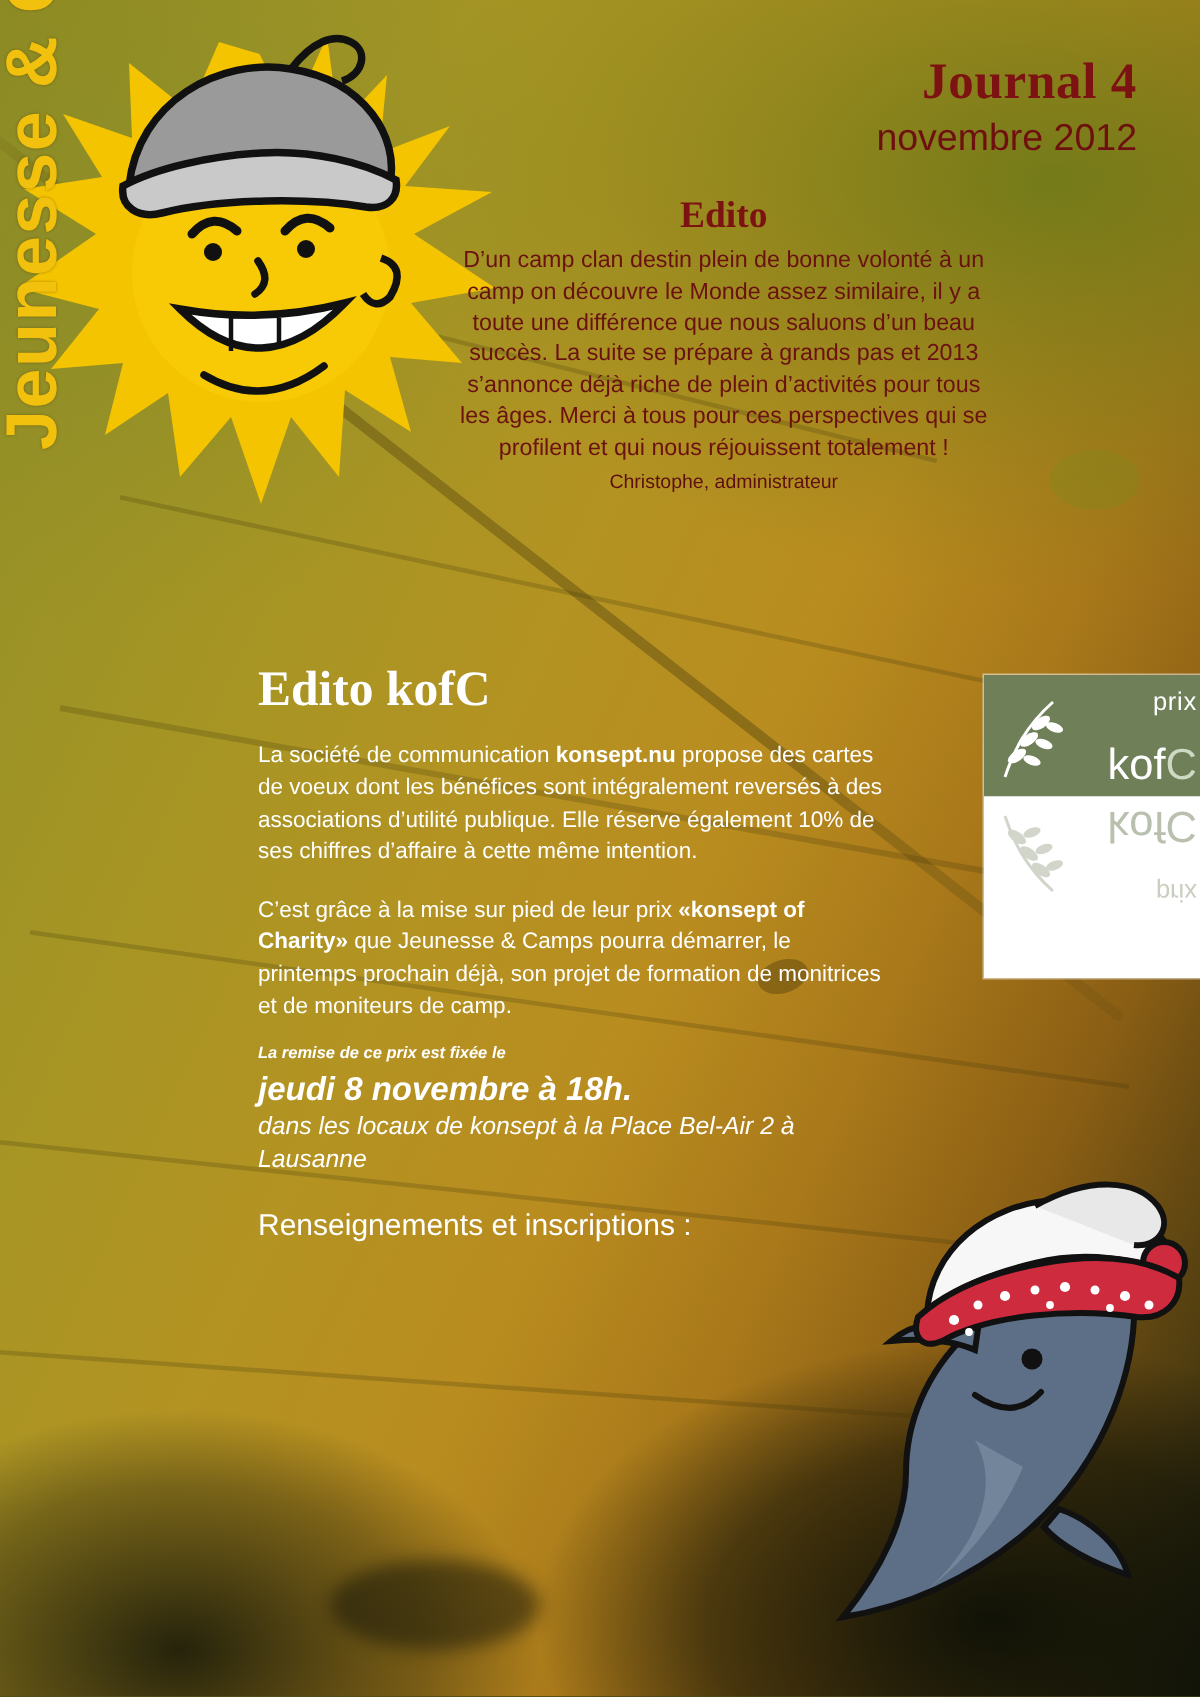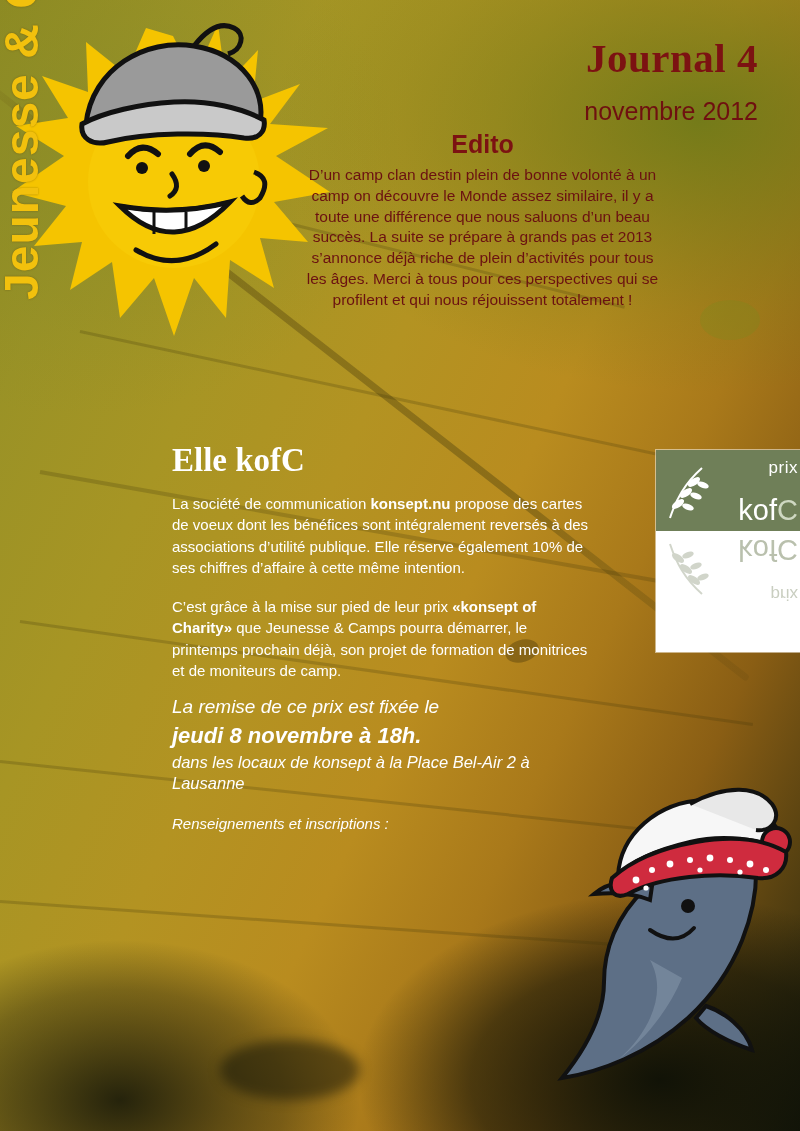--- a/index.html
+++ b/index.html
@@ -55,43 +55,43 @@
   #title-block {
     position: absolute;
     right: 42px;
     top: 38px;
     text-align: right;
     line-height: 1;
   }
   #journal-title {
     font-family: "Liberation Serif", serif;
     font-weight: bold;
-    font-size: 41px;
+    font-size: 34px;
     color: #7c1212;
     letter-spacing: 0.5px;
   }
   #journal-date {
-    margin-top: 20px;
+    margin-top: 8px;
     font-family: "Liberation Sans", sans-serif;
     font-size: 25px;
     color: #6f1010;
   }
 
   
   #edito {
     position: absolute;
     left: 300px;
     top: 130px;
     width: 365px;
     text-align: center;
     color: #6e1212;
   }
   #edito h2 {
     margin: 0 0 6px 0;
-    font-family: Liberation Sans, sans-serif;
+    font-family: Liberation Serif, serif;
     font-size: 25px;
     color: #7c1212;
     text-align: center;
   }
   #edito p {
     margin: 0;
     font-size: 15.5px;
     line-height: 1.34;
     color: #6b1111;
     text-align: center;
@@ -143,39 +143,40 @@
   }
   #article p.tight { margin-bottom: 14px; }
   #article b { font-weight: bold; }
 
   .remise {
     margin-top: 6px;
     color: #fff;
   }
   .remise .l1 {
     font-style: italic;
-    font-size: 19px;
+    font-size: 11px;
     line-height: 1.3;
+    font-weight: bold;
   }
   .remise .l2 {
     font-weight: bold;
     font-style: italic;
     font-size: 22px;
     line-height: 1.25;
     margin: 2px 0 2px 0;
   }
   .remise .l3 {
     font-style: italic;
     font-size: 16.5px;
     line-height: 1.3;
   }
 
   #closing { margin-top: 22px; }
   #contact { margin-top: 20px; }
-  #contact .line { font-size: 15px; line-height: 1.36; font-style: italic; }
+  #contact .line { font-size: 20px; line-height: 1.36; }
 
   
   #kofc-logo {
     position: absolute;
     left: 656px;
     top: 450px;
     width: 152px;
     height: 202px;
     background: #ffffff;
     box-shadow: 0 0 0 1px rgba(255,255,255,0.5);
@@ -311,20 +312,21 @@
   </div>
 
   <div id="title-block">
     <div id="journal-title">Journal 4</div>
     <div id="journal-date">novembre 2012</div>
   </div>
 
   <div id="edito">
     <h2>Edito</h2>
     <p>D’un camp clan destin plein de bonne volonté à un camp on découvre le Monde assez similaire, il y a toute une différence que nous saluons d’un beau succès. La suite se prépare à grands pas et 2013 s’annonce déjà riche de plein d’activités pour tous les âges. Merci à tous pour ces perspectives qui se profilent et qui nous réjouissent totalement !</p>
+    <div class="signature">Christophe, administrateur</div>
   </div>
 
   <div id="side-title">Jeunesse &amp; Camps</div>
 
   <div id="kofc-logo">
     <div class="top">
       <svg class="branch" viewBox="0 0 60 62" aria-hidden="true">
         <path d="M8,58 C14,40 22,24 40,8" fill="none" stroke="#ffffff" stroke-width="2"></path>
         <ellipse cx="16" cy="44" rx="7" ry="3.4" fill="#ffffff" transform="rotate(-35 16 44)"></ellipse>
         <ellipse cx="24" cy="33" rx="7" ry="3.4" fill="#ffffff" transform="rotate(-35 24 33)"></ellipse>
@@ -384,21 +386,21 @@
         <circle cx="250" cy="104" r="3.4"></circle>
           <circle cx="266" cy="110" r="3"></circle>
         <circle cx="146" cy="128" r="2.6"></circle>
           <circle cx="200" cy="110" r="2.6"></circle>
         <circle cx="240" cy="112" r="2.6"></circle>
       </g>
     </svg>
   </div>
 
   <div id="article">
-    <h2>Elle kofC</h2>
+    <h2>Edito kofC</h2>
 
     <p><span>La société de communication </span><b>konsept.nu</b><span> propose des cartes de voeux dont les bénéfices sont intégralement reversés à des associations d’utilité publique. Elle réserve également 10% de ses chiffres d’affaire à cette même intention.</span></p>
 
     <p class="tight"><span>C’est grâce à la mise sur pied de leur prix </span><b>«konsept of Charity»</b><span> que Jeunesse &amp; Camps pourra démarrer, le printemps prochain déjà, son projet de formation de monitrices et de moniteurs de camp.</span></p>
 
     <div class="remise">
       <div class="l1">La remise de ce prix est fixée le</div>
       <div class="l2">jeudi 8 novembre à 18h.</div>
       <div class="l3">dans  les locaux de konsept à la Place Bel-Air 2 à Lausanne</div>
     </div>

